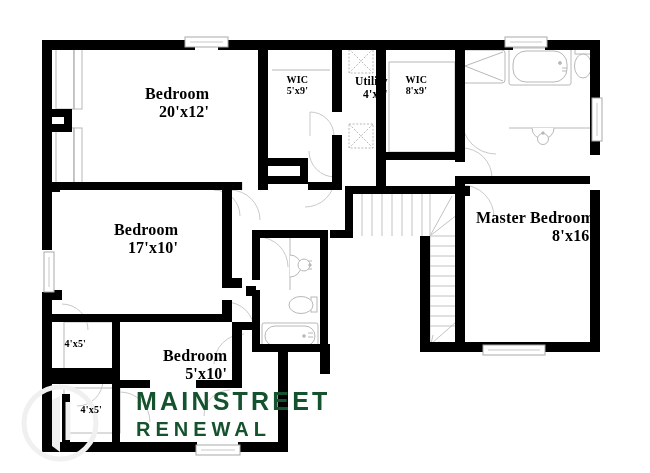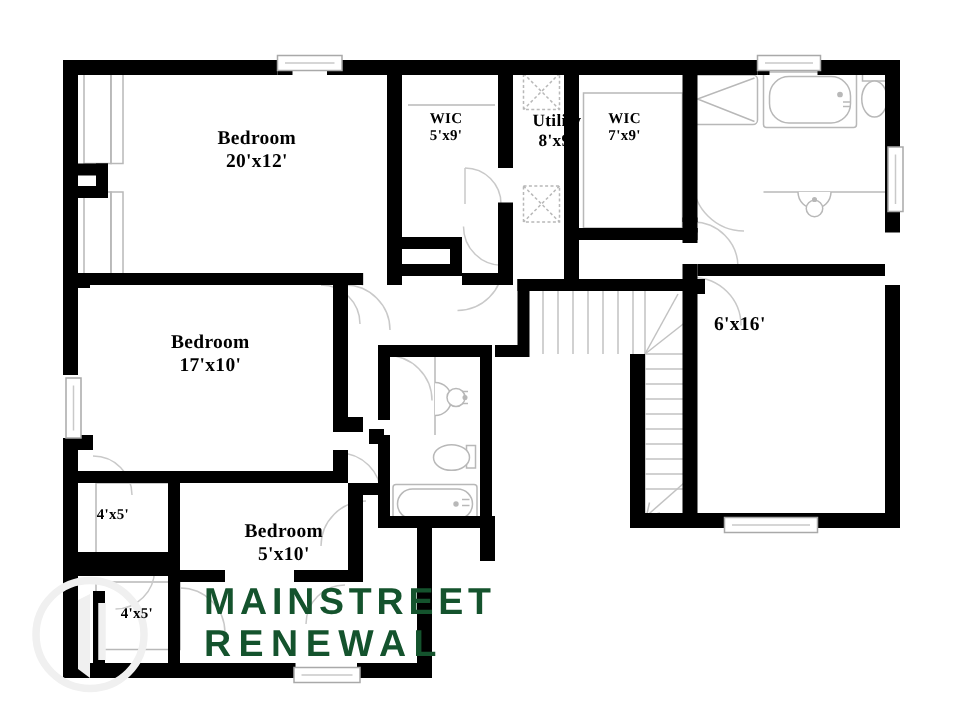--- a/index.html
+++ b/index.html
@@ -28,22 +28,22 @@
     position: absolute;
     text-align: center;
     font-family: "Liberation Serif", "DejaVu Serif", serif;
     font-weight: bold;
     color: #000000;
     line-height: 1.12;
     white-space: nowrap;
     letter-spacing: 0.2px;
   }
   .room-label .rl-name { display: block; }
-  .room-label .rl-dim  { display: block; }
-  .lbl-big   { font-size: 13px; }
+  .room-label .rl-dim  { display: block; text-align: right; }
+  .lbl-big   { font-size: 16px; }
   .lbl-mid   { font-size: 10px; }
   .lbl-small { font-size: 11.5px; }
 
   
   #watermark {
     position: absolute;
     left: 14px;
     top: 382px;
     width: 480px;
     height: 90px;
@@ -53,21 +53,21 @@
     position: absolute;
     left: 78px;
     top: 5px;
     color: #14532d;
     font-family: "Liberation Sans", sans-serif;
     font-weight: bold;
     letter-spacing: 3.2px;
     margin-left: 44px;
   }
   #wm-line1 { font-size: 25px; line-height: 28px; display:block;}
-  #wm-line2 { font-size: 25px; line-height: 28px; display:block; letter-spacing: 5px;}
+  #wm-line2 { font-size: 20px; line-height: 28px; display:block; letter-spacing: 5px;}
 </style>
 </head>
 <body>
 
 <div id="floorplan">
 
   <svg id="plan-svg" width="650" height="473" viewBox="0 0 650 473">
 
     <g stroke="#b8b8b8" stroke-width="1" fill="#ffffff">
 
@@ -359,33 +359,34 @@
       </div>
       <div class="room-label lbl-big" style="left: 114px; top: 221px;">
         <span class="rl-name">Bedroom</span>
         <span class="rl-dim">17'x10'</span>
       </div>
       <div class="room-label lbl-big" style="left: 163px; top: 347px;">
         <span class="rl-name">Bedroom</span>
         <span class="rl-dim">5'x10'</span>
       </div>
       <div class="room-label lbl-big" style="left: 476px; top: 209px;">
-        <span class="rl-dim">6'x16'</span>
+        <span class="rl-name">Master Bedroom</span>
+        <span class="rl-dim">8'x16'</span>
       </div>
       <div class="room-label lbl-mid" style="left: 286.5px; top: 74px;">
         <span class="rl-name">WIC</span>
         <span class="rl-dim">5'x9'</span>
       </div>
       <div class="room-label lbl-mid" style="left: 405.5px; top: 74px;">
         <span class="rl-name">WIC</span>
-        <span class="rl-dim">7'x9'</span>
+        <span class="rl-dim">8'x9'</span>
       </div>
       <div class="room-label lbl-small" style="left: 355px; top: 75px;">
         <span class="rl-name">Utility</span>
-        <span class="rl-dim">8'x9'</span>
+        <span class="rl-dim">4'x9'</span>
       </div>
       <div class="room-label lbl-mid" style="left: 64.5px; top: 338px;">
         <span class="rl-dim">4'x5'</span>
       </div>
       <div class="room-label lbl-mid" style="left: 80.5px; top: 404px;">
         <span class="rl-dim">4'x5'</span>
       </div>
     </div>
 
 </div>

